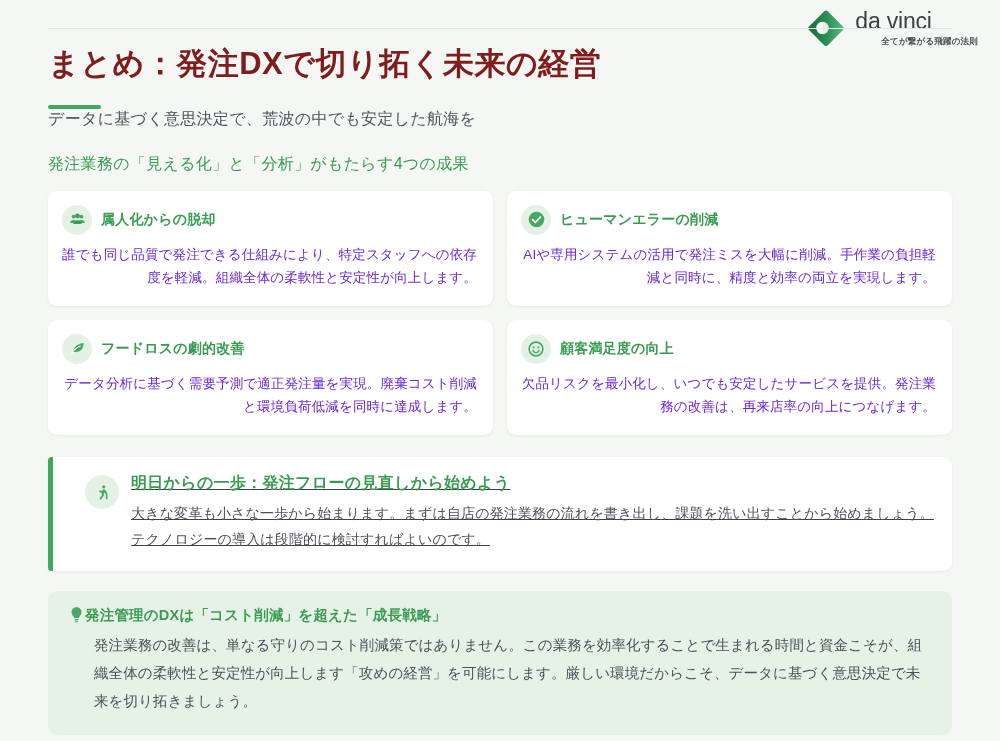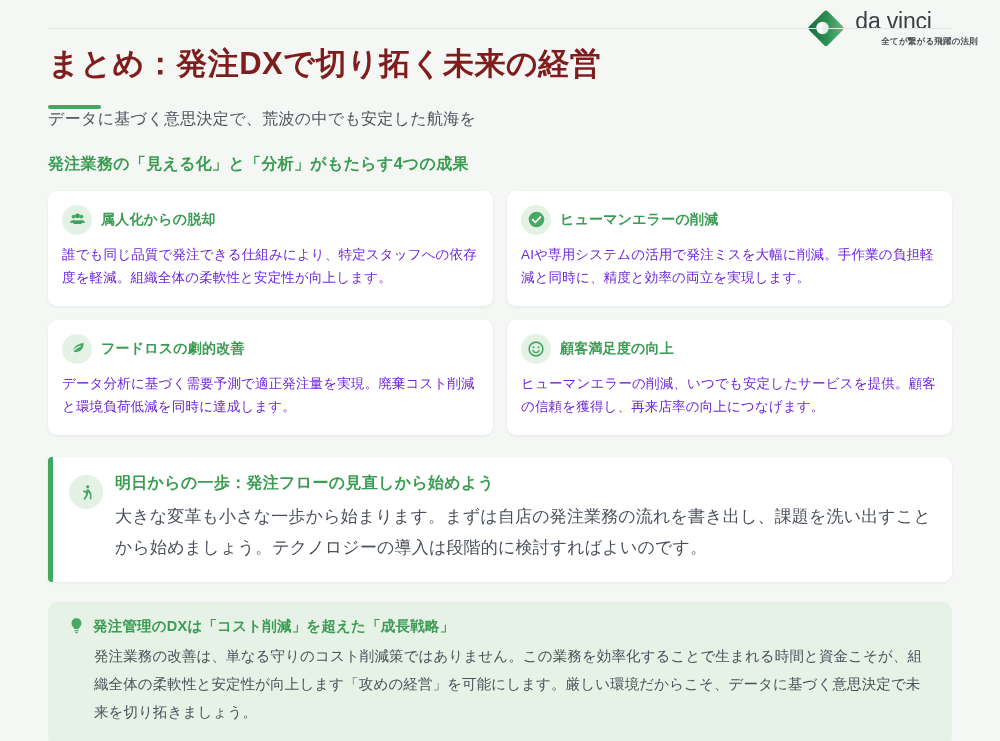--- a/index.html
+++ b/index.html
@@ -83,32 +83,33 @@
   }
 
   .subtitle {
     font-size: 16px;
     color: #4c535c;
     letter-spacing: 0.3px;
   }
 
   .section-heading {
     font-size: 16px;
-    font-weight: 700;
+    font-weight: 400;
     color: #3a9c52;
     margin-top: 24px;
     letter-spacing: 0.3px;
   }
 
   
   .card-grid {
     display: grid;
     grid-template-columns: 1fr 1fr;
     gap: 14px 14px;
     margin-top: 16px;
+    text-align: right;
   }
   .card {
     background: #ffffff;
     border-radius: 9px;
     padding: 14px 16px 16px 14px;
     box-shadow: 0 1px 3px rgba(50, 70, 50, 0.08);
     min-height: 80px;
     box-sizing: border-box;
   }
   .card-head {
@@ -140,60 +141,61 @@
     letter-spacing: 0.15px;
   }
 
   
   .callout {
     display: flex;
     background: #ffffff;
     border-left: 5px solid #3faa5f;
     border-radius: 4px 9px 9px 4px;
     margin-top: 22px;
-    padding: 16px 18px 18px 16px;
+    padding: 16px 18px 18px 32px;
     box-shadow: 0 1px 3px rgba(50, 70, 50, 0.08);
     gap: 12px;
     box-sizing: border-box;
+    text-decoration: underline;
   }
   .callout .icon-circle {
     width: 34px;
     height: 34px;
     margin-top: 2px;
   }
   .callout-main {
     flex: 1 1 auto;
   }
   .callout-title {
     font-size: 16px;
     font-weight: 700;
     color: #3a9c52;
     letter-spacing: 0.3px;
     line-height: 1.3;
   }
   .callout-body {
-    font-size: 17px;
+    font-size: 14px;
     line-height: 1.85;
     color: #4a515a;
     margin-top: 7px;
     letter-spacing: 0.15px;
   }
 
   
   .panel {
     background: #e7f2e7;
     border-radius: 9px;
     margin-top: 20px;
     padding: 15px 22px 20px 20px;
     box-sizing: border-box;
   }
   .panel-head {
     display: flex;
     align-items: center;
-    gap: 8px;
+    gap: 0;
   }
   .panel-title {
     font-size: 14.5px;
     font-weight: 700;
     color: #3a9c52;
     letter-spacing: 0.2px;
   }
   .panel-body {
     font-size: 14.5px;
     line-height: 1.95;
@@ -288,21 +290,21 @@
         <span class="icon-circle">
           <svg viewBox="0 0 22 22" width="18" height="18" aria-hidden="true">
             <circle cx="11" cy="11" r="8.4" fill="none" stroke="#46a962" stroke-width="1.9"></circle>
             <circle cx="8.1" cy="9" r="1.25" fill="#46a962"></circle>
             <circle cx="13.9" cy="9" r="1.25" fill="#46a962"></circle>
             <path d="M7.2 13c1 1.7 2.3 2.5 3.8 2.5s2.8-0.8 3.8-2.5" stroke="#46a962" stroke-width="1.8" fill="none" stroke-linecap="round"></path>
           </svg>
         </span>
         <span class="card-title">顧客満足度の向上</span>
       </div>
-      <div class="card-body">ヒューマンエラーの削減、いつでも安定したサービスを提供。顧客の信頼を獲得し、再来店率の向上につなげます。</div>
+      <div class="card-body">欠品リスクを最小化し、いつでも安定したサービスを提供。発注業務の改善は、再来店率の向上につなげます。</div>
     </div>
 
   </div>
 
   <div class="callout">
     <span class="icon-circle">
       <svg viewBox="0 0 22 22" width="17" height="17" aria-hidden="true">
         <circle cx="12.6" cy="3.6" r="2.1" fill="#4aa866"></circle>
         <path d="M12.9 6.4 L9.8 9.1 L7.4 8.0 L6.4 9.9 L10.0 11.7 L10.3 14.0 L7.0 19.4 L8.9 20.5 L12.6 14.8 L13.2 10.6 L15.3 13.2 L15.3 19.6 L17.4 19.6 L17.4 12.3 L14.9 8.1 Z" fill="#4aa866"></path>
       </svg>

